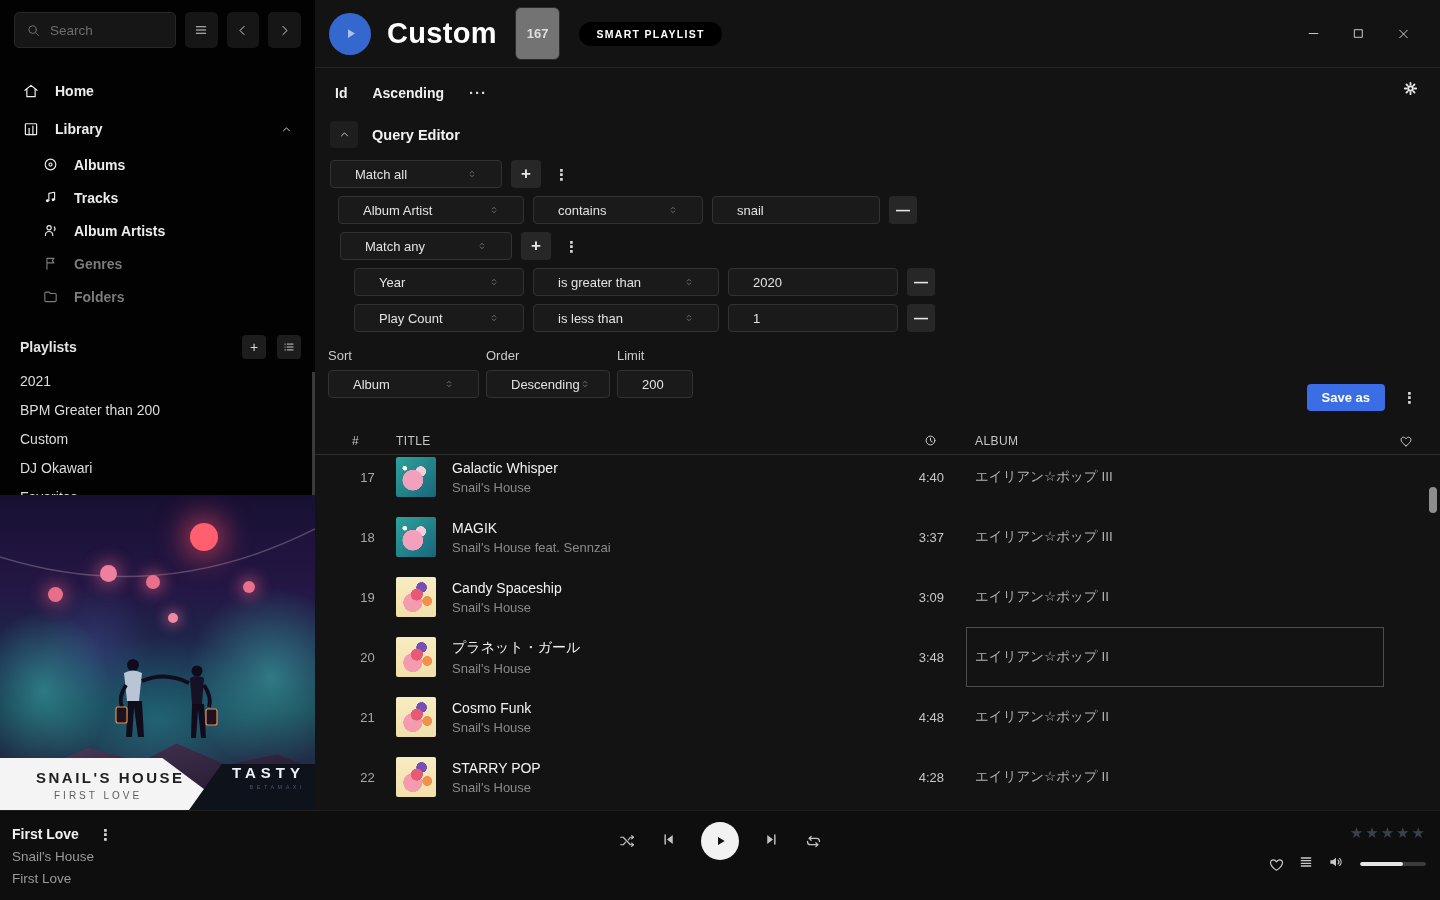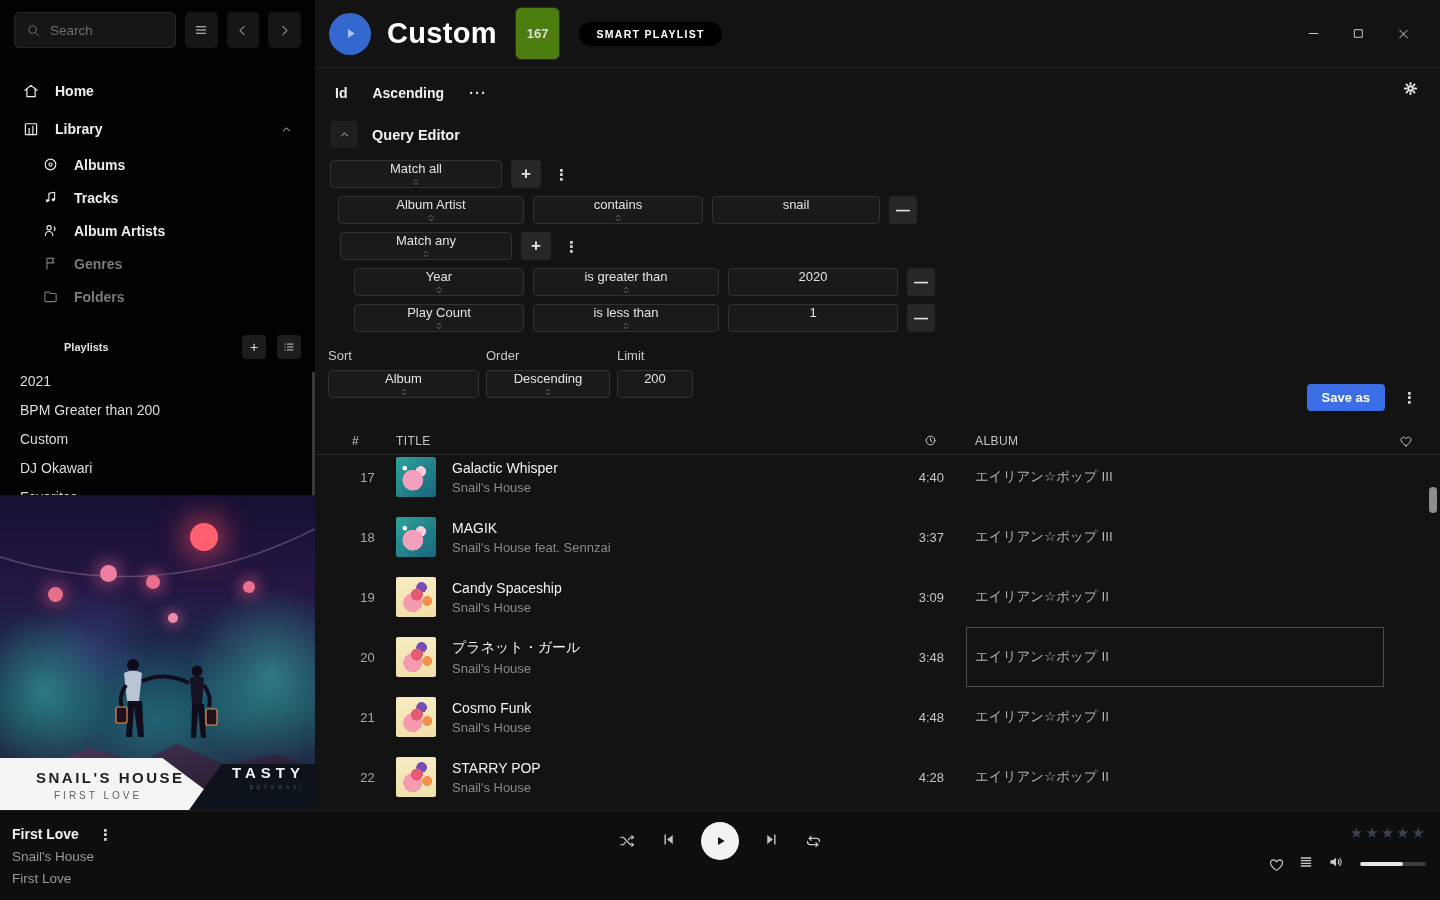--- a/index.html
+++ b/index.html
@@ -16,21 +16,21 @@
     font-family:inherit; }
   .search-box input::placeholder { color:#6e6e6e; }
   .sq-icon-btn { width:33px; height:36px; background:#161616; border-radius:5px; display:flex; align-items:center;
     justify-content:center; color:#cfcfcf; }
   .nav { padding:14px 0 0 0; }
   .nav-item { display:flex; align-items:center; gap:15px; padding:10px 22px; font-weight:bold; font-size:14px; color:#ededed; }
   .nav-item .spacer { margin-left:auto; }
   .nav-item.sub { padding-left:42px; padding-top:8px; padding-bottom:8px; }
   .nav-item.dim { color:#7c7c7c; }
   .pl-head { display:flex; align-items:center; padding:22px 14px 8px 20px; }
-  .pl-title { font-size:11px; font-weight:bold; color:#e4e4e4;margin-left:44px; }
+  .pl-title { font-size:14px; font-weight:bold; color:#e4e4e4; }
   .pl-btns { margin-left:auto; display:flex; gap:11px; }
   .pl-btn { width:24px; height:24px; background:#1d1d1d; border-radius:4px; display:flex; align-items:center;
     justify-content:center; color:#d9d9d9; font-size:14px; }
   .pl-item { padding:6px 20px 7px 20px; font-size:14px; color:#dcdcdc; }
   .side-scroll { position:absolute; right:0; top:372px; width:3px; height:124px; background:#3a3a3a; }
 
   
   .artwork { position:absolute; left:0; top:495px; width:315px; height:315px; overflow:hidden;
     background:linear-gradient(180deg,#181033 0%,#241745 30%,#1c2a4c 52%,#16394d 68%,#2a2040 100%); }
   .art-bush { position:absolute; inset:0;
@@ -54,41 +54,41 @@
     justify-content:flex-start; padding-right:10px; }
   .art-label .t1 { color:#eef2f6; font-size:15px; letter-spacing:5px; font-weight:bold; }
   .art-label .t2 { color:#47556b; font-size:5.5px; letter-spacing:3.5px; margin-top:3px; }
 
   
   .main { position:absolute; left:315px; top:0; width:1125px; height:810px; background:#131313; }
   .main-header { height:68px; display:flex; align-items:center; padding:0 14px 0 14px; border-bottom:1px solid #242424; }
   .play-circle { width:42px; height:42px; border-radius:50%; background:#3468cf; display:flex; align-items:center;
     justify-content:center; flex:none; }
   .page-title { font-size:29px; font-weight:800; color:#ffffff; margin-left:16px; letter-spacing:.3px; }
-  .count-badge { margin-left:18px; background:#4d7c0f; border:1px solid #2b2b2b; border-radius:6px; padding:18px 11px;
+  .count-badge { margin-left:18px; background:#737373; border:1px solid #2b2b2b; border-radius:6px; padding:18px 11px;
     font-size:13px; font-weight:bold; color:#dedede; }
   .smart-badge { margin-left:19px; background:#000; border-radius:12px; padding:6px 17px; font-size:10.5px;
     font-weight:800; letter-spacing:1.3px; color:#fff; }
   .window-controls { margin-left:auto; display:flex; gap:32px; padding-right:16px; color:#e4e4e4; }
   .wc { width:13px; height:13px; display:flex; align-items:center; justify-content:center; }
 
   .toolbar { display:flex; align-items:center; gap:25px; padding:16px 0 10px 20px; }
   .toolbar .tb { font-weight:bold; font-size:14px; color:#f0f0f0; }
   .meatballs { font-weight:800; font-size:15px; letter-spacing:1px; color:#dadada; }
   .gear-btn { position:absolute; top:80px; right:21px; color:#e8e8e8; }
 
   .qe { padding-left:15px; }
   .qe-head { display:flex; align-items:center; gap:14px; margin:10px 0 12px 0; }
   .collapse-btn { width:28px; height:27px; background:#1e1e1e; border-radius:4px; display:flex; align-items:center;
     justify-content:center; color:#dcdcdc; }
   .qe-title { font-size:14.5px; font-weight:600; color:#f2f2f2; }
   .qe-row { display:flex; gap:9px; align-items:center; margin-bottom:8px; }
   .ml8 { margin-left:8px; } .ml10 { margin-left:10px; } .ml24 { margin-left:24px; }
   .select, .tinput { height:28px; background:#1a1a1a; border:1px solid #323232; border-radius:4px; display:flex;
-    align-items:center; padding:0 24px; font-size:13px; color:#e3e3e3;flex-direction:column; }
+    align-items:center; padding:0 24px; font-size:13px; color:#e3e3e3; }
   .select { justify-content:space-between; }
   .select .caret { color:#9a9a9a; }
   .w172{width:172px;} .w170{width:170px;} .w166{width:186px;} .w168{width:168px;}
   .w151{width:151px;} .w124{width:124px;} .w76{width:76px;}
   .sq-btn { width:30px; height:28px; background:#272727; border-radius:4px; display:flex; align-items:center;
     justify-content:center; color:#e6e6e6; font-size:17px; font-weight:bold; }
   .minus-btn { width:28px; height:28px; font-size:14px; }
   .kebab { color:#d6d6d6; font-weight:800; font-size:15px; padding:0 4px; line-height:1; }
   .meta-row { display:flex; gap:7px; padding-left:13px; margin-top:16px; }
   .meta-col .mlabel { font-size:13px; color:#c9c9c9; margin-bottom:7px; }

